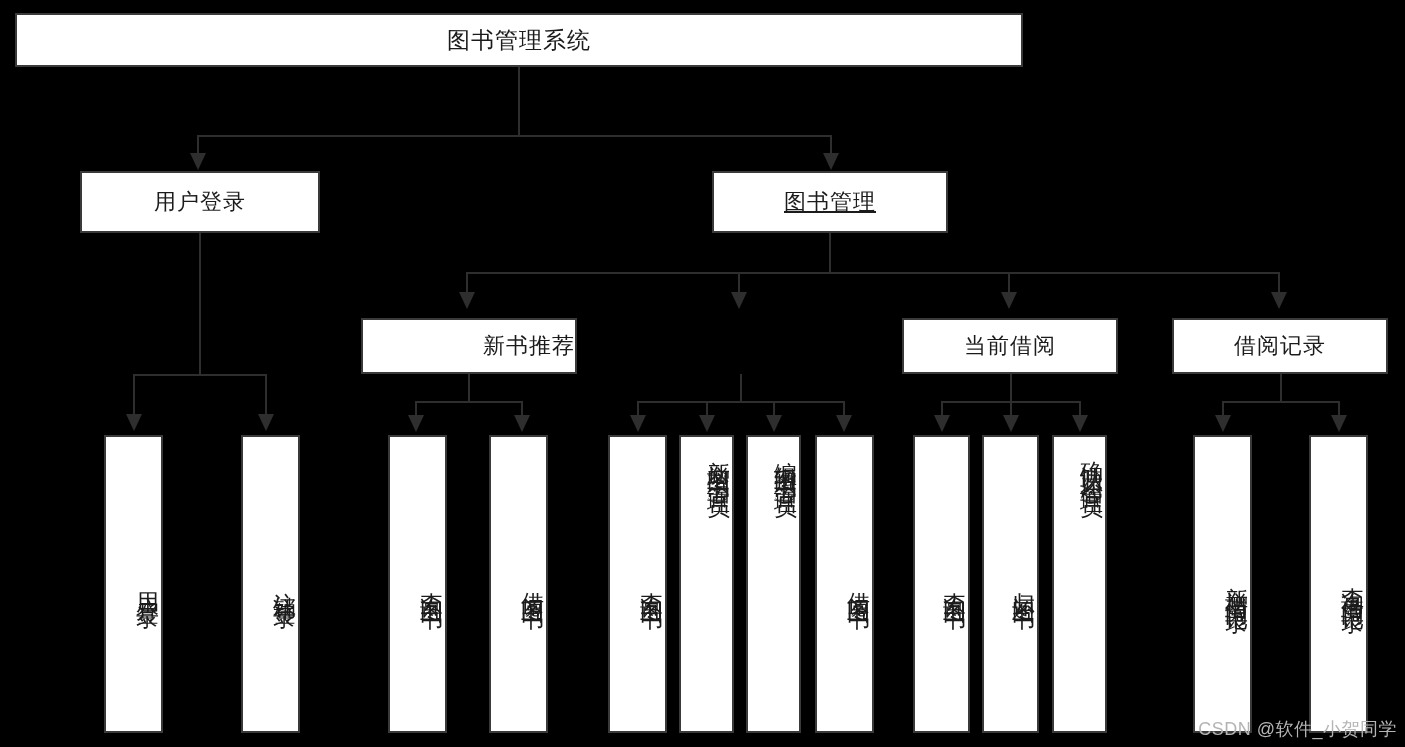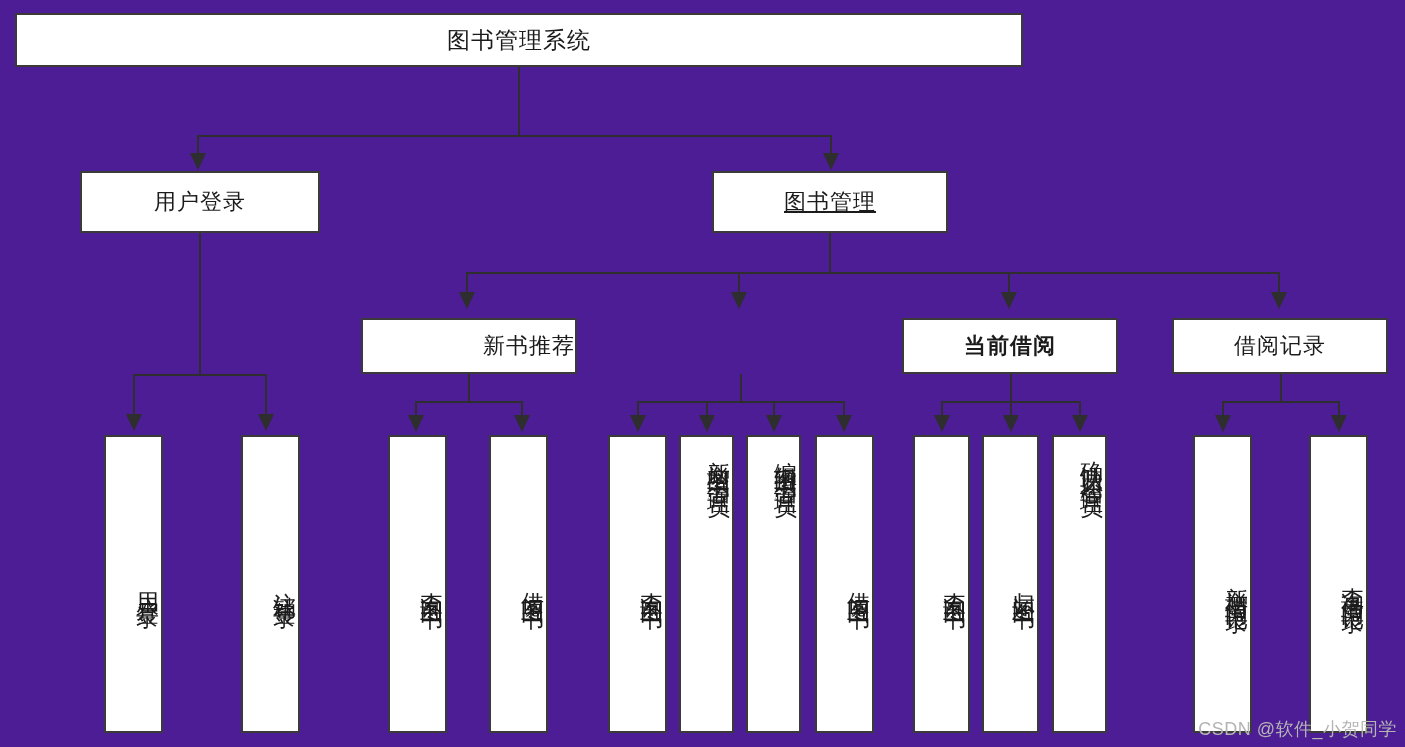--- a/index.html
+++ b/index.html
@@ -8,21 +8,21 @@
     padding: 0;
     background: #ffffff;
   }
   body {
     font-family: "Liberation Sans", "DejaVu Sans", sans-serif;
   }
   #canvas {
     position: relative;
     width: 1405px;
     height: 747px;
-    background: #4c1d95;
+    background: #000000;
     overflow: hidden;
   }
 
   
   .node {
     position: absolute;
     box-sizing: border-box;
     background: #ffffff;
     border: 2px solid #3a3a3a;
     display: flex;
@@ -164,21 +164,21 @@
 
   <div class="node horiz" style="left:712px; top:171px; width:236px; height:62px;text-decoration:underline;">
     <span>图书管理</span>
   </div>
 
   <div class="node horiz" style="left:361px; top:318px; width:216px; height:56px;justify-content:flex-end;">
     <span>新书推荐</span>
   </div>
 
 
-  <div class="node horiz" style="left:902px; top:318px; width:216px; height:56px;font-weight:bold;">
+  <div class="node horiz" style="left:902px; top:318px; width:216px; height:56px;">
     <span>当前借阅</span>
   </div>
 
   <div class="node horiz" style="left:1172px; top:318px; width:216px; height:56px;">
     <span>借阅记录</span>
   </div>
 
   <div class="node vert" style="left:104px; top:435px; width:59px; height:298px;">
     <span class="vtext">用户登录</span>
   </div>

